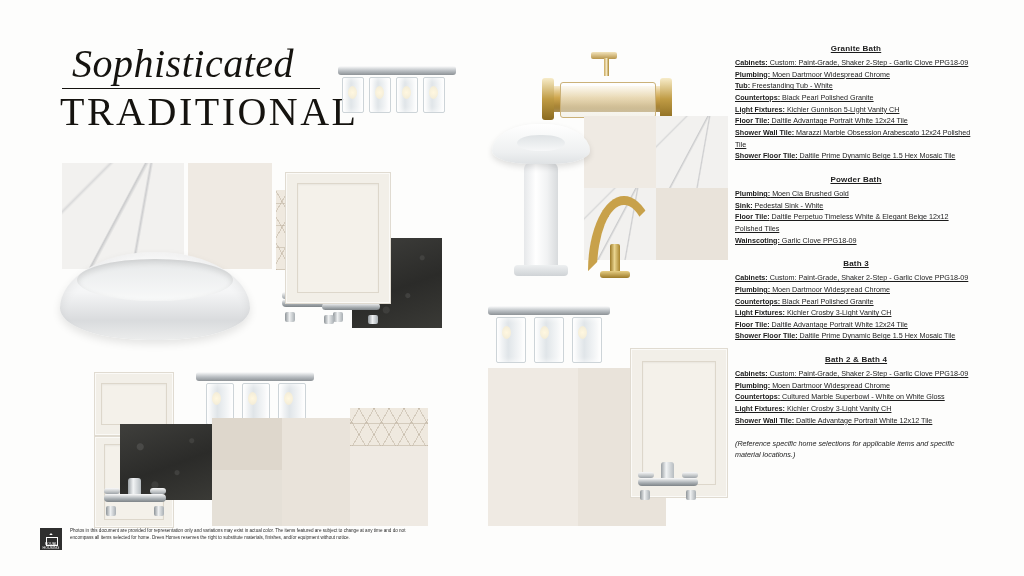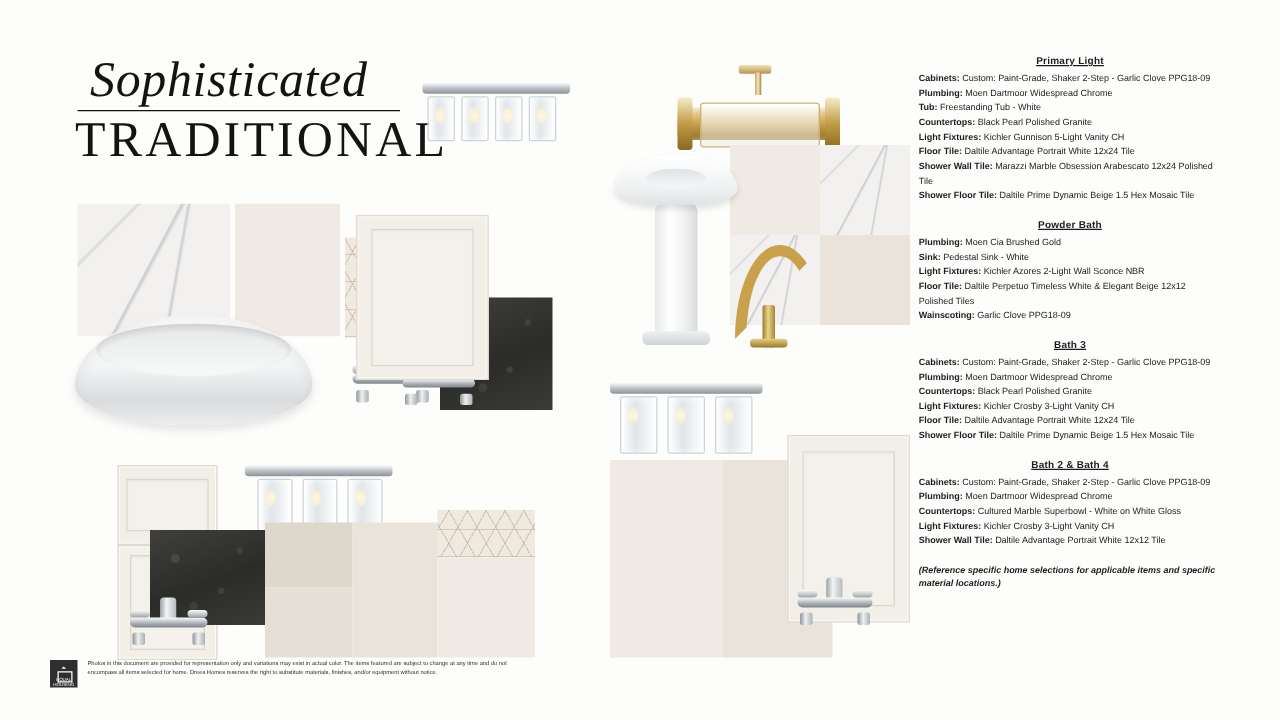--- a/index.html
+++ b/index.html
@@ -251,28 +251,28 @@
     font-size: 8px;
     font-weight: bold;
     text-decoration: underline;
     margin-bottom: 4px;
     letter-spacing: .2px;
   }
   .spec-line {
     font-size: 7.2px;
     line-height: 1.62;
     margin: 0;
+    text-decoration: underline;
   }
   .spec-line b { font-weight: bold; }
   .spec-note {
     font-size: 7.2px;
     font-style: italic;
     line-height: 1.5;
     margin-top: 6px;
-    font-weight: bold;
   }
 
   
   .footer {
     position: absolute;
     left: 40px;
     bottom: 26px;
     width: 400px;
     display: flex;
     align-items: flex-start;
@@ -432,36 +432,35 @@
     <div class="fc-arm"></div>
     <div class="fc-handle" style="left:0;"></div>
     <div class="fc-handle" style="right:0;"></div>
     <div class="fc-base" style="left:4%;"></div>
     <div class="fc-base" style="right:4%;"></div>
   </div>
 
   <div class="specs">
 
     <div class="spec-group">
-      <div class="spec-head">Primary Light</div>
+      <div class="spec-head">Granite Bath</div>
       <p class="spec-line"><b>Cabinets:</b><span> Custom: Paint-Grade, Shaker 2-Step - Garlic Clove PPG18-09</span></p>
       <p class="spec-line"><b>Plumbing:</b><span> Moen Dartmoor Widespread Chrome</span></p>
       <p class="spec-line"><b>Tub:</b><span> Freestanding Tub - White</span></p>
       <p class="spec-line"><b>Countertops:</b><span> Black Pearl Polished Granite</span></p>
       <p class="spec-line"><b>Light Fixtures:</b><span> Kichler Gunnison 5-Light Vanity CH</span></p>
       <p class="spec-line"><b>Floor Tile:</b><span> Daltile Advantage Portrait White 12x24 Tile</span></p>
       <p class="spec-line"><b>Shower Wall Tile:</b><span> Marazzi Marble Obsession Arabescato 12x24 Polished Tile</span></p>
       <p class="spec-line"><b>Shower Floor Tile:</b><span> Daltile Prime Dynamic Beige 1.5 Hex Mosaic Tile</span></p>
     </div>
 
     <div class="spec-group">
       <div class="spec-head">Powder Bath</div>
       <p class="spec-line"><b>Plumbing:</b><span> Moen Cia Brushed Gold</span></p>
       <p class="spec-line"><b>Sink:</b><span> Pedestal Sink - White</span></p>
-      <p class="spec-line"><b>Light Fixtures:</b><span> Kichler Azores 2-Light Wall Sconce NBR</span></p>
       <p class="spec-line"><b>Floor Tile:</b><span> Daltile Perpetuo Timeless White &amp; Elegant Beige 12x12 Polished Tiles</span></p>
       <p class="spec-line"><b>Wainscoting:</b><span> Garlic Clove PPG18-09</span></p>
     </div>
 
     <div class="spec-group">
       <div class="spec-head">Bath 3</div>
       <p class="spec-line"><b>Cabinets:</b><span> Custom: Paint-Grade, Shaker 2-Step - Garlic Clove PPG18-09</span></p>
       <p class="spec-line"><b>Plumbing:</b><span> Moen Dartmoor Widespread Chrome</span></p>
       <p class="spec-line"><b>Countertops:</b><span> Black Pearl Polished Granite</span></p>
       <p class="spec-line"><b>Light Fixtures:</b><span> Kichler Crosby 3-Light Vanity CH</span></p>

